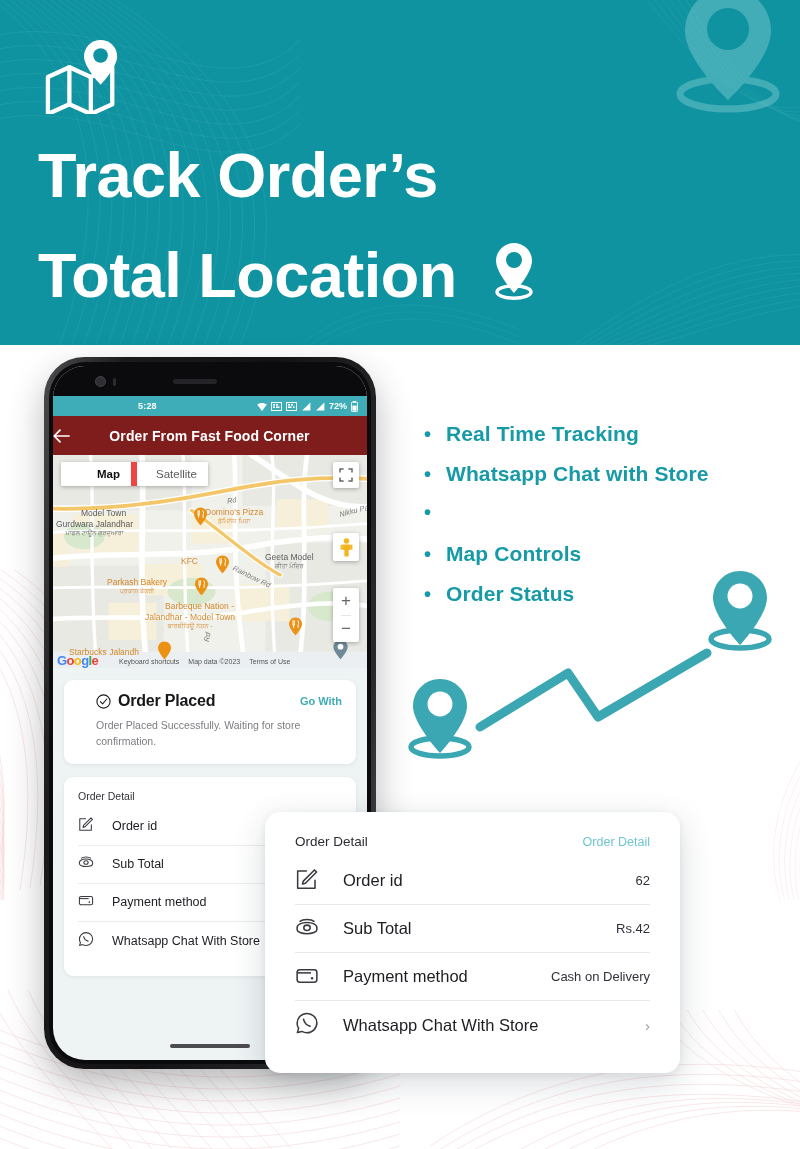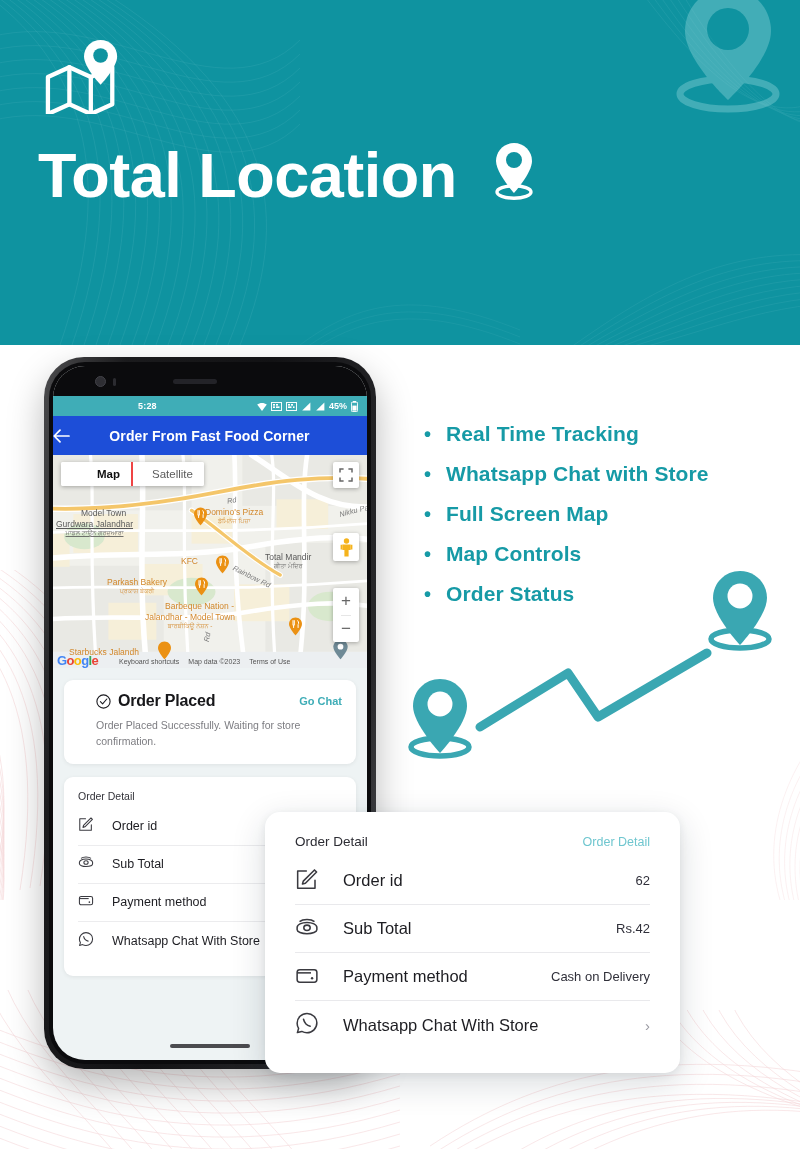--- a/index.html
+++ b/index.html
@@ -187,21 +187,21 @@
   .sb-icons {
     margin-left: auto;
     display: flex;
     align-items: center;
     gap: 4px;
   }
   .sb-batt { font-size: 9px; font-weight: 700; }
 
   .app-bar {
     height: 39px;
-    background: #1d4ed8;
+    background: #7f1d1d;
     display: flex;
     align-items: center;
     padding: 0 0;
     color: #ffffff;
   }
   .app-bar-title {
     flex: 1;
     text-align: center;
     font-size: 14px;
     font-weight: 700;
@@ -227,21 +227,21 @@
     background: #fff;
     font-size: 11.5px;
   }
   .map-typebtn {
     padding: 6px 11px;
     color: #5c5c5c;
     font-weight: 400;
     background: #fff;
   }
   .map-typebtn.active { color: #111; font-weight: 700; padding-left: 36px; }
-  .map-typebtn + .map-typebtn { border-left: 2px solid #ef4444; padding-left: 19px; }
+  .map-typebtn + .map-typebtn { border-left: 6px solid #ef4444; padding-left: 19px; }
 
   .map-ctl {
     position: absolute;
     background: #fff;
     box-shadow: 0 1px 4px rgba(0,0,0,.3);
     border-radius: 2px;
     display: flex;
     align-items: center;
     justify-content: center;
   }
@@ -487,20 +487,21 @@
       <circle cx="62" cy="20" r="7.5" fill="#0f93a0"></circle>
     </svg>
 
     <svg class="hero-pin-deco" viewBox="0 0 128 140">
       <ellipse cx="64" cy="112" rx="48" ry="15" fill="none" stroke="#8ad2d8" stroke-width="7"></ellipse>
       <path d="M64,6 C40,6 21,25 21,49 C21,78 64,118 64,118 C64,118 107,78 107,49 C107,25 88,6 64,6 Z" fill="#8ad2d8"></path>
       <circle cx="64" cy="47" r="21" fill="#0f93a0"></circle>
     </svg>
 
     <div class="hero-title">
+      <span class="hero-line">Track Order’s</span>
       <span class="hero-line">
         <span>Total Location</span>
         <svg class="hero-title-pin" width="52" height="62" viewBox="0 0 52 62">
           <ellipse cx="26" cy="51" rx="17" ry="6.2" fill="none" stroke="#ffffff" stroke-width="3.4"></ellipse>
           <path d="M26,2 C16,2 8,10 8,20 C8,32 26,52 26,52 C26,52 44,32 44,20 C44,10 36,2 26,2 Z" fill="#ffffff"></path>
           <circle cx="26" cy="19" r="8" fill="#0f93a0"></circle>
         </svg>
       </span>
     </div>
   </div>
@@ -606,21 +607,20 @@
     <div class="feature-item">
       <span class="feature-bullet">•</span>
       <span>Real Time Tracking</span>
     </div>
     <div class="feature-item">
       <span class="feature-bullet">•</span>
       <span>Whatsapp Chat with Store</span>
     </div>
     <div class="feature-item">
       <span class="feature-bullet">•</span>
-      <span>Full Screen Map</span>
     </div>
     <div class="feature-item">
       <span class="feature-bullet">•</span>
       <span>Map Controls</span>
     </div>
     <div class="feature-item">
       <span class="feature-bullet">•</span>
       <span>Order Status</span>
     </div>
   </div>
@@ -656,21 +656,21 @@
                 <rect x="5" y="2" width="2" height="1.6" fill="#fff"></rect>
               <rect x="2" y="4.4" width="3.5" height="1.6" fill="#fff"></rect>
                 <rect x="7" y="4.4" width="1.5" height="1.6" fill="#fff"></rect>
             </svg>
             <svg width="10" height="9" viewBox="0 0 10 9">
               <path d="M9.4,0.4 L9.4,8.6 L1.2,8.6 Z" fill="#fff"></path>
             </svg>
             <svg width="10" height="9" viewBox="0 0 10 9">
               <path d="M9.4,0.4 L9.4,8.6 L1.2,8.6 Z" fill="#fff"></path>
             </svg>
-            <span class="sb-batt">45%</span>
+            <span class="sb-batt">72%</span>
             <svg width="7" height="11" viewBox="0 0 7 11">
               <rect x="2" y="0" width="3" height="1.2" fill="#fff"></rect>
               <rect x="0.4" y="1.2" width="6.2" height="9.4" rx="1" fill="none" stroke="#fff" stroke-width="1"></rect>
               <rect x="1.4" y="4.6" width="4.2" height="5" fill="#fff"></rect>
             </svg>
           </span>
         </div>
 
         <div class="app-bar">
           <svg width="17" height="14" viewBox="0 0 17 14">
@@ -721,33 +721,33 @@
             </g>
             <g stroke="#f4c66a" fill="none" stroke-linecap="round">
               <path d="M-5,58 C60,60 120,52 180,40 C240,28 290,22 345,26" stroke-width="4.2"></path>
               <path d="M150,60 C180,80 210,110 246,130" stroke-width="3.6"></path>
             </g>
           </svg>
 
           <div class="map-label" style="left:28px; top:54px;">
             <span>Model Town</span>
           </div>
-          <div class="map-label" style="left:3px; top:65px;text-decoration:underline;">
+          <div class="map-label" style="left:3px; top:65px;">
             <span>Gurdwara Jalandhar</span>
             <span class="sub">ਮਾਡਲ ਟਾਊਨ ਗੁਰਦੁਆਰਾ</span>
           </div>
           <div class="map-label poi" style="left:152px; top:53px;">
             <span>Domino's Pizza</span>
             <span class="sub">ਡੋਮਿਨੋਜ ਪਿਜ਼ਾ</span>
           </div>
           <div class="map-label poi" style="left:128px; top:102px;">
             <span>KFC</span>
           </div>
           <div class="map-label" style="left:212px; top:98px;">
-            <span>Total Mandir</span>
+            <span>Geeta Model</span>
             <span class="sub">ਗੀਤਾ ਮੰਦਿਰ</span>
           </div>
           <div class="map-label poi" style="left:54px; top:123px;">
             <span>Parkash Bakery</span>
             <span class="sub">ਪ੍ਰਕਾਸ਼ ਬੇਕਰੀ</span>
           </div>
           <div class="map-label poi" style="left:112px; top:147px;">
             <span>Barbeque Nation -</span>
           </div>
           <div class="map-label poi" style="left:92px; top:158px;">
@@ -833,21 +833,21 @@
 
         <div class="sheet">
 
           <div class="card card-status">
             <div class="status-head">
               <svg width="15" height="15" viewBox="0 0 15 15">
                 <circle cx="7.5" cy="7.5" r="6.6" fill="none" stroke="#1d1d22" stroke-width="1.1"></circle>
                 <path d="M4.4,7.7 L6.6,9.9 L10.8,5" fill="none" stroke="#1d1d22" stroke-width="1.1" stroke-linecap="round" stroke-linejoin="round"></path>
               </svg>
               <span class="status-title">Order Placed</span>
-              <span class="status-goback">Go Chat</span>
+              <span class="status-goback">Go With</span>
             </div>
             <div class="status-desc">Order Placed Successfully. Waiting for store confirmation.</div>
           </div>
 
           <div class="card card-detail">
             <div class="detail-head">Order Detail</div>
 
             <div class="detail-row">
               <span class="detail-icon">
                 <svg width="16" height="16" viewBox="0 0 18 18" fill="none" stroke="#3a3a40" stroke-width="1.2" stroke-linecap="round" stroke-linejoin="round">

